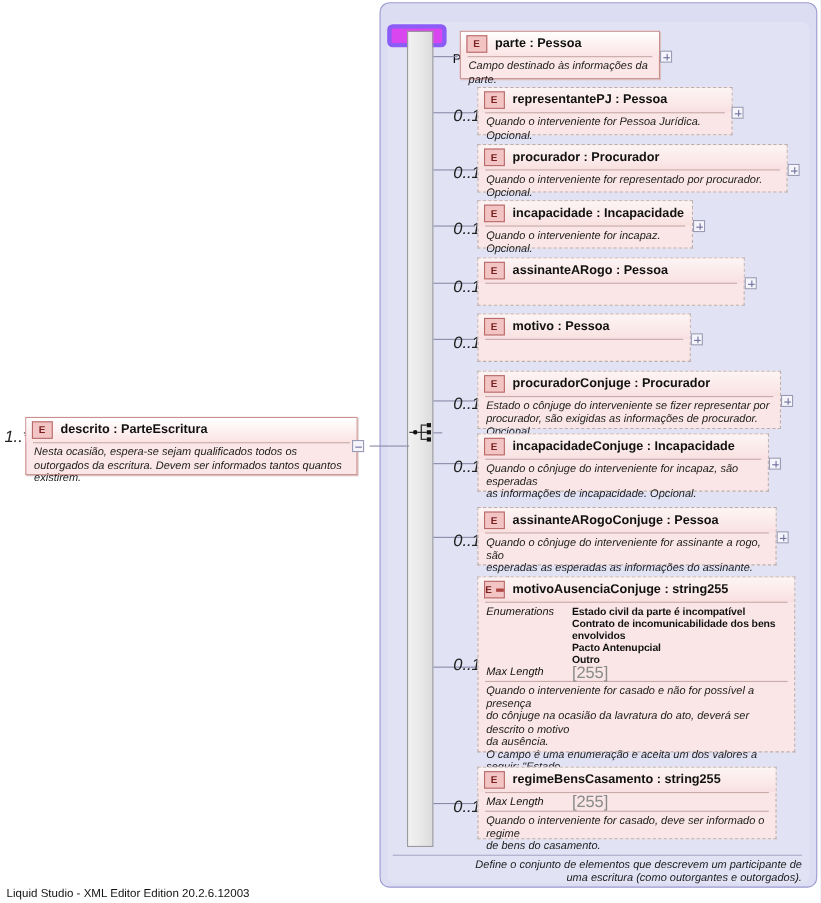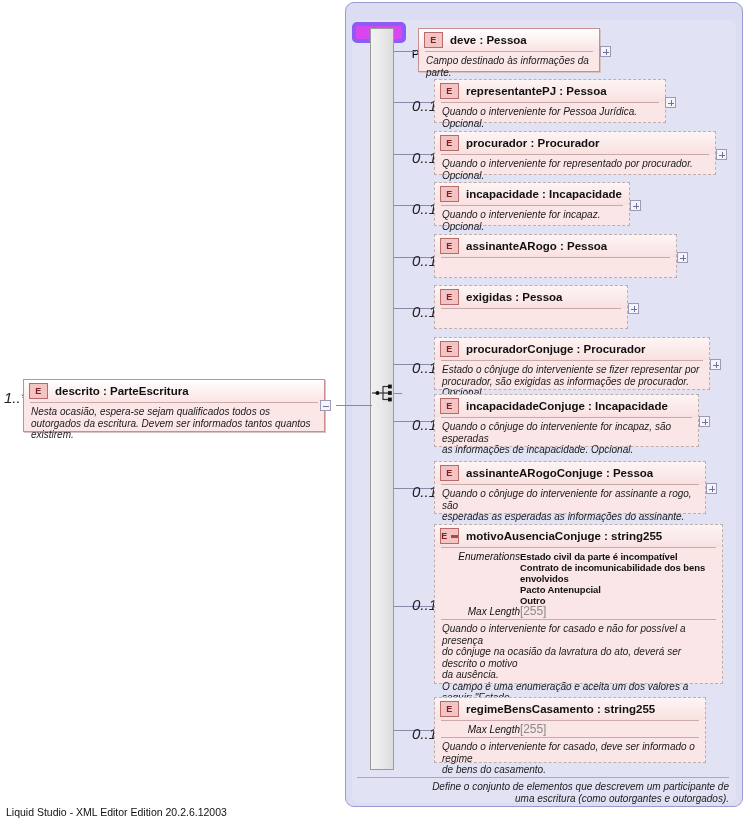--- a/index.html
+++ b/index.html
@@ -119,24 +119,23 @@
     padding:3px 6px 2px 7px;
     font-size:9.5px;
     line-height:11px;
   }
   .facet-row{display:flex;align-items:flex-start;}
   .facet-key{
     font-style:italic;
     width:78px;flex:0 0 78px;
     color:#111;
     font-size:10px;
-    text-align:right;
   }
   .facet-val{color:#111;font-weight:bold;font-size:9.5px;white-space:pre-line;letter-spacing:-0.1px;}
-  .facet-val.dim{color:#8a8a8a;font-weight:normal;font-size:12px;}
+  .facet-val.dim{color:#8a8a8a;font-weight:normal;font-size:15px;}
 
   
   .occ{
     position:absolute;
     font-style:italic;
     font-size:15px;
     color:#222;
     white-space:nowrap;
   }
 
@@ -246,21 +245,21 @@
   </div>
   <div class="elem-sep"></div>
   <div class="elem-doc">Nesta ocasião, espera-se sejam qualificados todos os
 outorgados da escritura. Devem ser informados tantos quantos existirem.</div>
 </div>
 <div class="minus" style="left:320px;top:400px;"></div>
 
 <div class="elem required" style="left:418px;top:28px;width:182px;height:44px;">
   <div class="elem-head">
     <span class="e-badge">E</span>
-    <span class="elem-name">deve        : Pessoa</span>
+    <span class="elem-name">parte        : Pessoa</span>
   </div>
   <div class="elem-sep"></div>
   <div class="elem-doc">Campo destinado às informações da parte.</div>
 </div>
 <div class="plus" style="left:600px;top:46px;"></div>
 
 <div class="occ" style="left:412px;top:97px;">0..1</div>
 <div class="elem optional" style="left:434px;top:79px;width:232px;height:44px;">
   <div class="elem-head">
     <span class="e-badge">E</span>
@@ -300,21 +299,21 @@
     <span class="elem-name">assinanteARogo : Pessoa</span>
   </div>
   <div class="elem-sep"></div>
 </div>
 <div class="plus" style="left:677px;top:252px;"></div>
 
 <div class="occ" style="left:412px;top:303px;">0..1</div>
 <div class="elem optional" style="left:434px;top:285px;width:194px;height:44px;">
   <div class="elem-head">
     <span class="e-badge">E</span>
-    <span class="elem-name">exigidas  : Pessoa</span>
+    <span class="elem-name">motivo  : Pessoa</span>
   </div>
   <div class="elem-sep"></div>
 </div>
 <div class="plus" style="left:628px;top:303px;"></div>
 
 <div class="occ" style="left:412px;top:359px;">0..1</div>
 <div class="elem optional" style="left:434px;top:337px;width:276px;height:53px;">
   <div class="elem-head">
     <span class="e-badge">E</span>
     <span class="elem-name">procuradorConjuge : Procurador</span>

